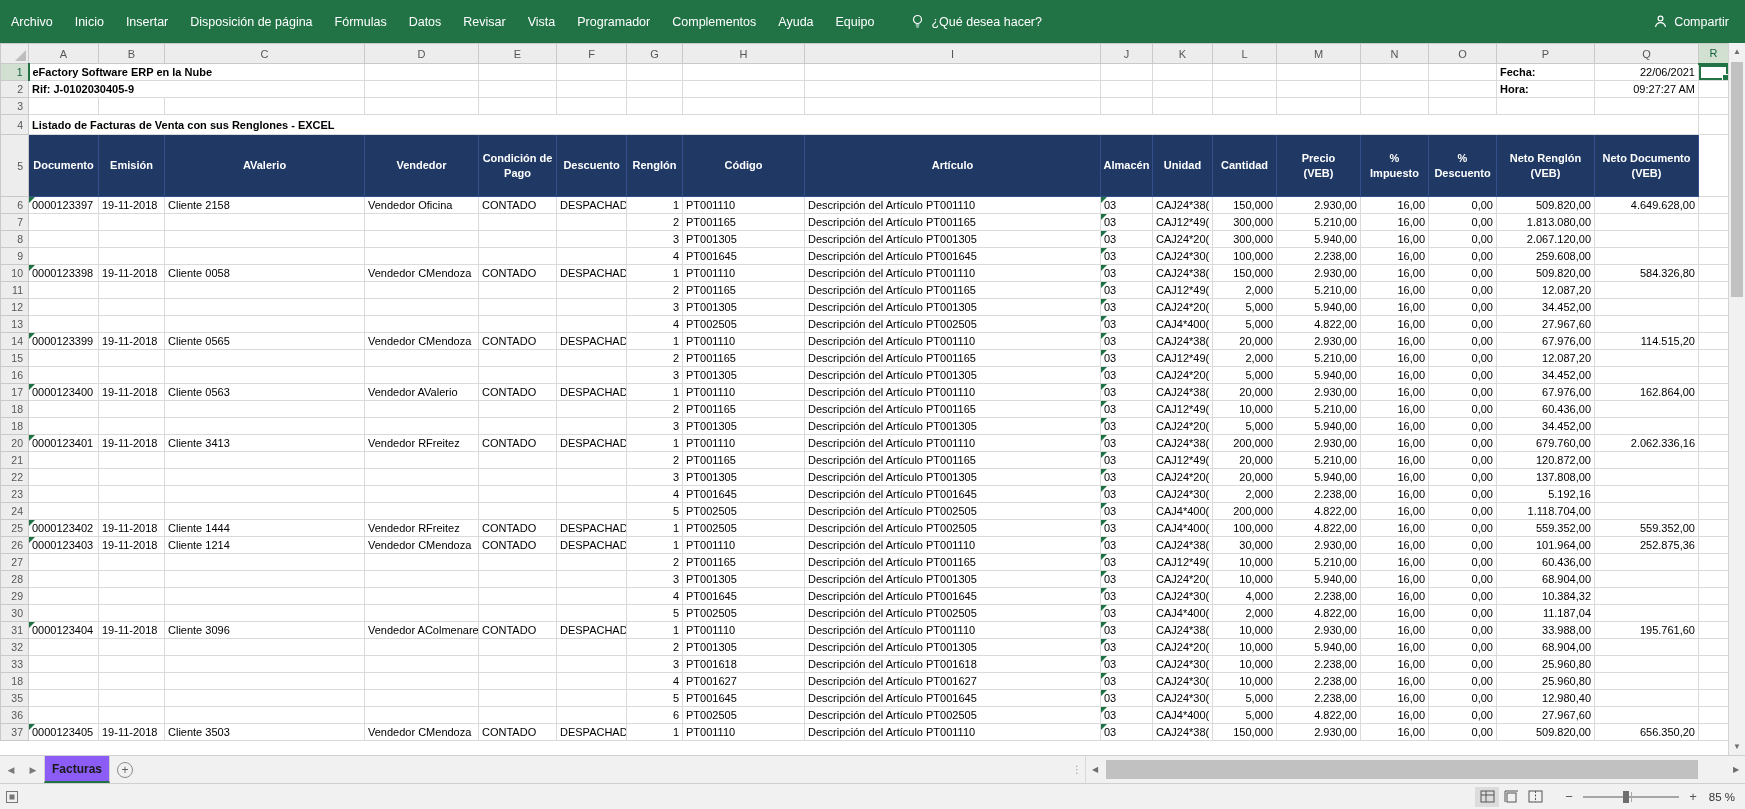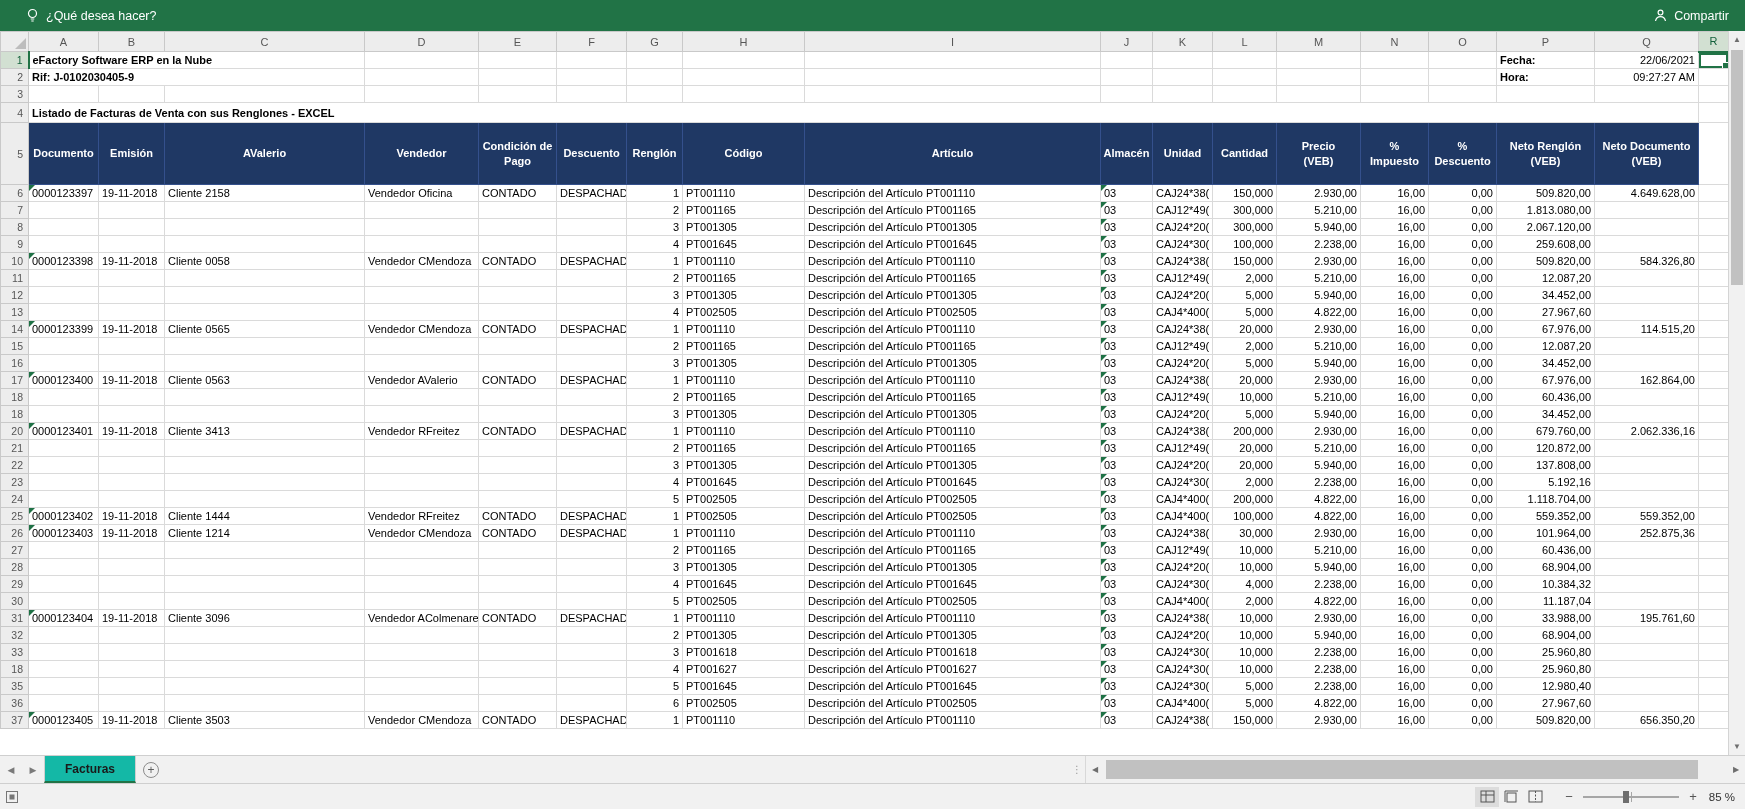--- a/index.html
+++ b/index.html
@@ -4,21 +4,21 @@
 <style>
   *{margin:0;padding:0;box-sizing:border-box;}
   html,body{width:1745px;height:809px;overflow:hidden;background:#fff;
     font-family:"Liberation Sans","DejaVu Sans",sans-serif;}
   .app{width:1745px;height:809px;display:flex;flex-direction:column;}
 
   
   .ribbon{flex:0 0 30px;background:#217346;display:flex;align-items:stretch;color:#fff;}
   .ribbon-tabs{display:flex;align-items:stretch;}
   .rtab{display:flex;align-items:center;padding:0 11px;font-size:12.5px;cursor:default;}
-  .tellme{display:flex;align-items:center;gap:7px;margin-left:16px;padding:8px 10px;font-size:12.5px;}
+  .tellme{display:flex;align-items:center;gap:7px;margin-left:16px;padding:14px 10px;font-size:12.5px;}
   .ribbon-spacer{flex:1;}
   .share{display:flex;align-items:center;gap:7px;padding:0 16px;font-size:12.5px;}
 
   
   .fbar{flex:0 0 32px;background:#ececec;border-bottom:1px solid #c6c6c6;display:flex;align-items:center;padding:0 0 0 0;}
   .namebox{width:108px;height:23px;margin-left:0;background:#fff;border:1px solid #d0d0d0;
     display:flex;align-items:center;font-size:11.5px;color:#222;padding-left:8px;position:relative;}
   .nb-arrow{position:absolute;right:6px;top:10px;width:0;height:0;border-left:4px solid transparent;
     border-right:4px solid transparent;border-top:4px solid #8a8a8a;}
   .fsep{width:1px;height:23px;background:#cfcfcf;margin:0 4px;}
@@ -61,22 +61,22 @@
 
   
   .vscroll{flex:0 0 17px;background:#f1f1f1;border-left:1px solid #d4d4d4;display:flex;flex-direction:column;}
   .vs-arrow{height:17px;display:flex;align-items:center;justify-content:center;color:#6e6e6e;font-size:8px;}
   .vs-track{flex:1;position:relative;}
   .vs-thumb{position:absolute;top:2px;left:2px;right:2px;height:235px;background:#c1c1c1;}
 
   
   .tabbar{flex:0 0 28px;background:#f1f1f1;border-top:1px solid #cfcfcf;display:flex;align-items:stretch;}
   .tab-nav{width:22px;display:flex;align-items:center;justify-content:center;color:#7a7a7a;font-size:9px;}
-  .sheet-tab{background:#14b8a6;border:1px solid #cfcfcf;border-top:none;border-bottom:2px solid #217346;
-    display:flex;align-items:center;padding:0 20px;font-size:12px;font-weight:bold;color:#1a1a1a;}
+  .sheet-tab{background:#8b5cf6;border:1px solid #cfcfcf;border-top:none;border-bottom:2px solid #217346;
+    display:flex;align-items:center;padding:0 7px;font-size:12px;font-weight:bold;color:#1a1a1a;}
   .add-sheet{width:30px;display:flex;align-items:center;justify-content:center;}
   .add-circle{width:16px;height:16px;border-radius:50%;border:1px solid #8c8c8c;color:#5f5f5f;
     display:flex;align-items:center;justify-content:center;font-size:12px;line-height:12px;}
   .tab-spacer{flex:1;}
   .splitter-dots{width:16px;display:flex;align-items:center;justify-content:center;color:#9a9a9a;font-size:10px;}
   .hscroll{width:660px;display:flex;align-items:stretch;background:#f1f1f1;border-left:1px solid #d8d8d8;}
   .hs-arrow{width:18px;display:flex;align-items:center;justify-content:center;color:#6e6e6e;font-size:8px;}
   .hs-track{flex:1;position:relative;}
   .hs-thumb{position:absolute;left:2px;top:4px;bottom:4px;width:95%;background:#c1c1c1;}
 
@@ -92,20 +92,34 @@
   .zoom-notch{position:absolute;left:50%;top:-4px;width:1px;height:10px;background:#a6a6a6;}
   .zoom-thumb{position:absolute;left:42%;top:-5px;width:6px;height:12px;background:#6e6e6e;}
   .zoom-label{margin-left:0;min-width:34px;text-align:right;color:#333;}
 </style>
 </head>
 <body>
 
 <div class="app">
 
   <div class="ribbon">
+    <div class="ribbon-tabs" id="ribbon-tabs">
+        <div class="rtab">Archivo</div>
+        <div class="rtab">Inicio</div>
+        <div class="rtab">Insertar</div>
+        <div class="rtab">Disposición de página</div>
+        <div class="rtab">Fórmulas</div>
+        <div class="rtab">Datos</div>
+        <div class="rtab">Revisar</div>
+        <div class="rtab">Vista</div>
+        <div class="rtab">Programador</div>
+        <div class="rtab">Complementos</div>
+        <div class="rtab">Ayuda</div>
+        <div class="rtab">Equipo</div>
+      </div>
     <div class="tellme">
       <svg width="13" height="15" viewBox="0 0 13 15">
           <circle cx="6.5" cy="5.5" r="4" fill="none" stroke="#ffffff" stroke-width="1.2"></circle>
           <path d="M4.7 11h3.6M5.3 13h2.4" stroke="#ffffff" stroke-width="1.2" fill="none"></path>
         </svg>
       <span>¿Qué desea hacer?</span>
     </div>
     <div class="ribbon-spacer"></div>
     <div class="share">
       <svg width="13" height="13" viewBox="0 0 13 13">

